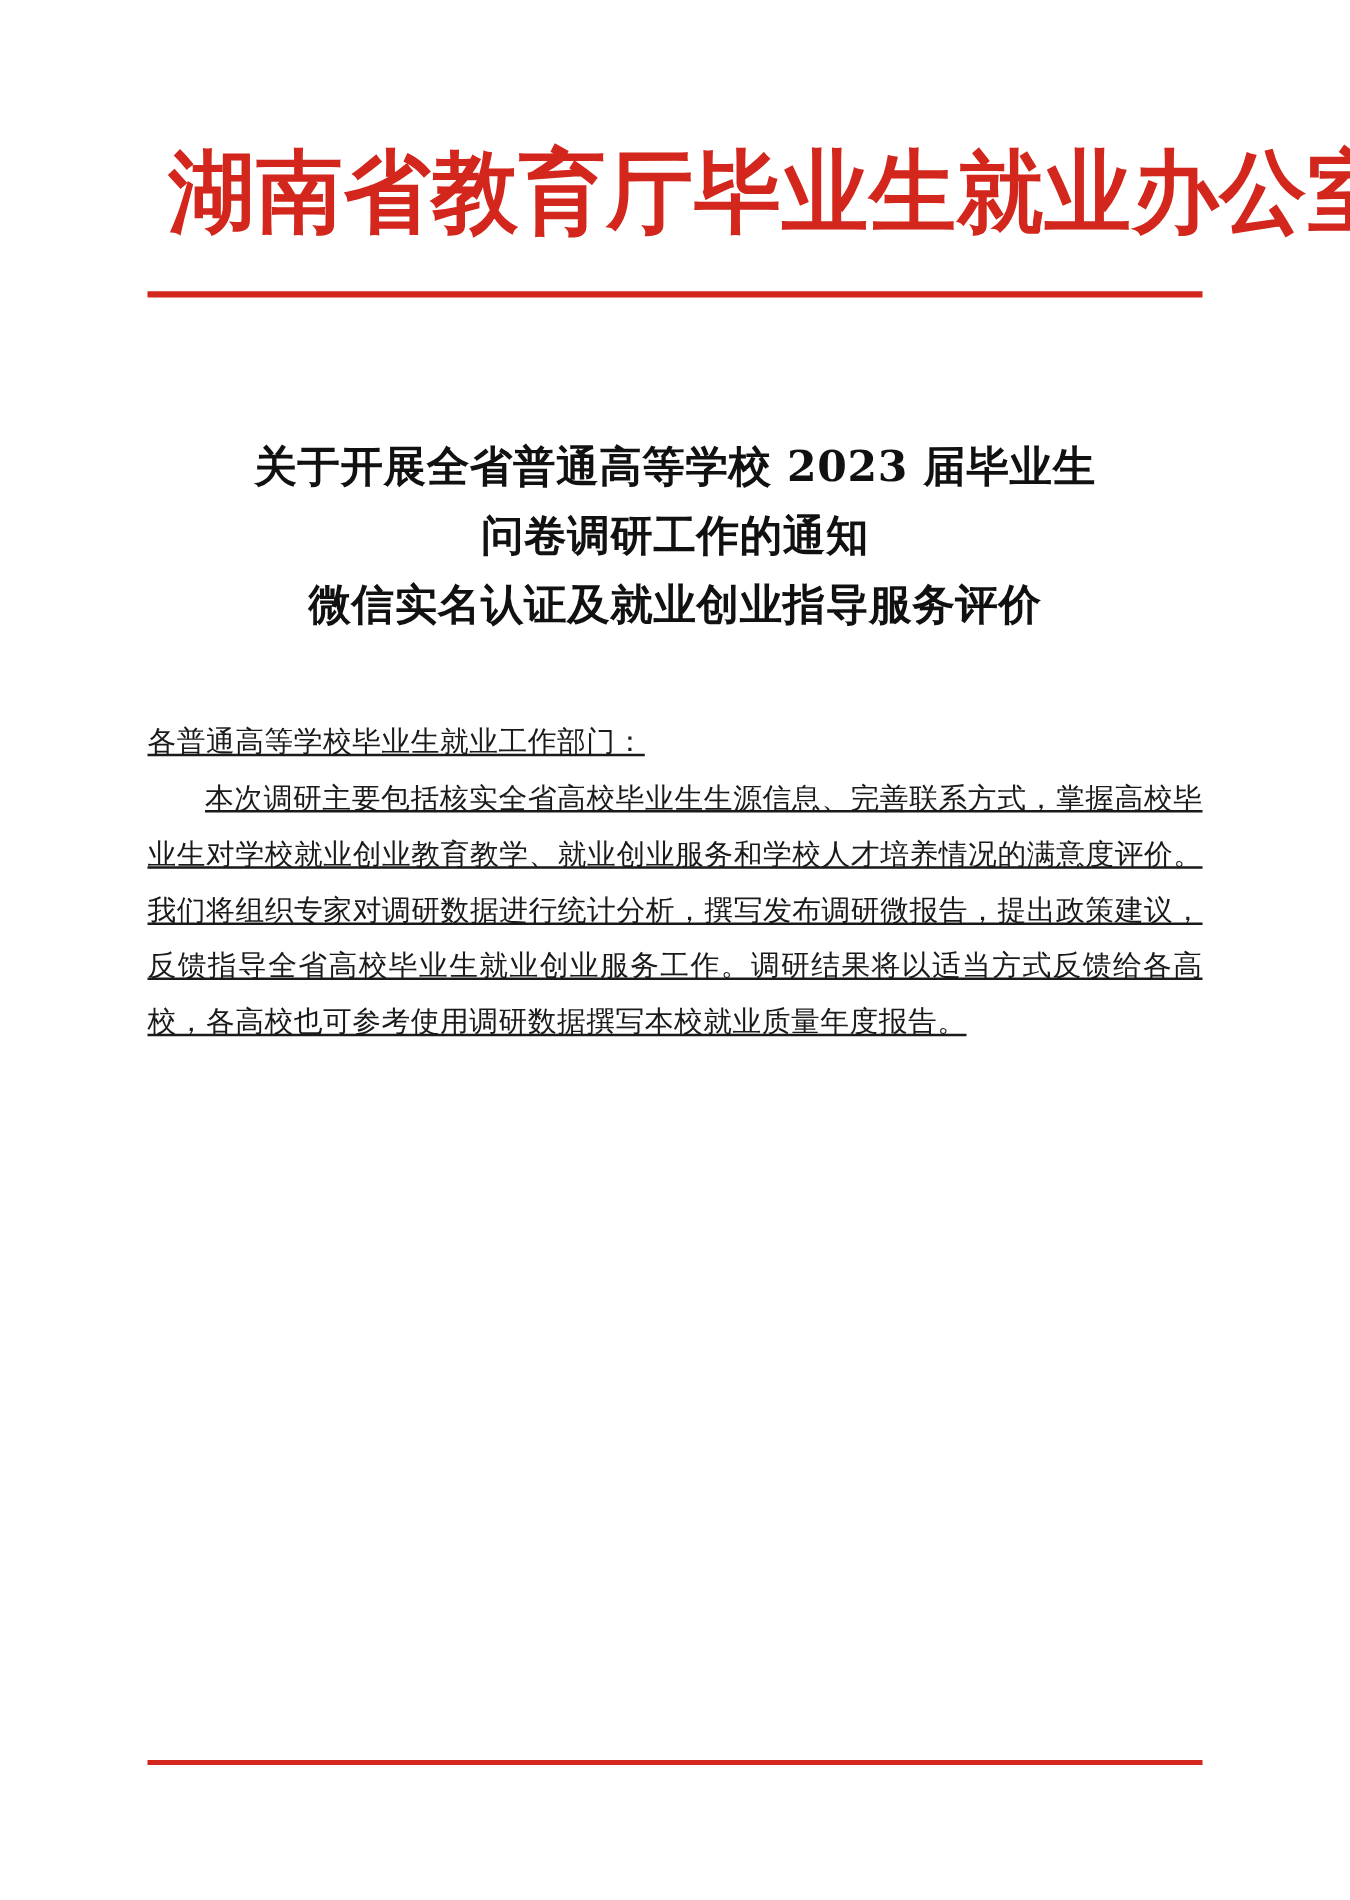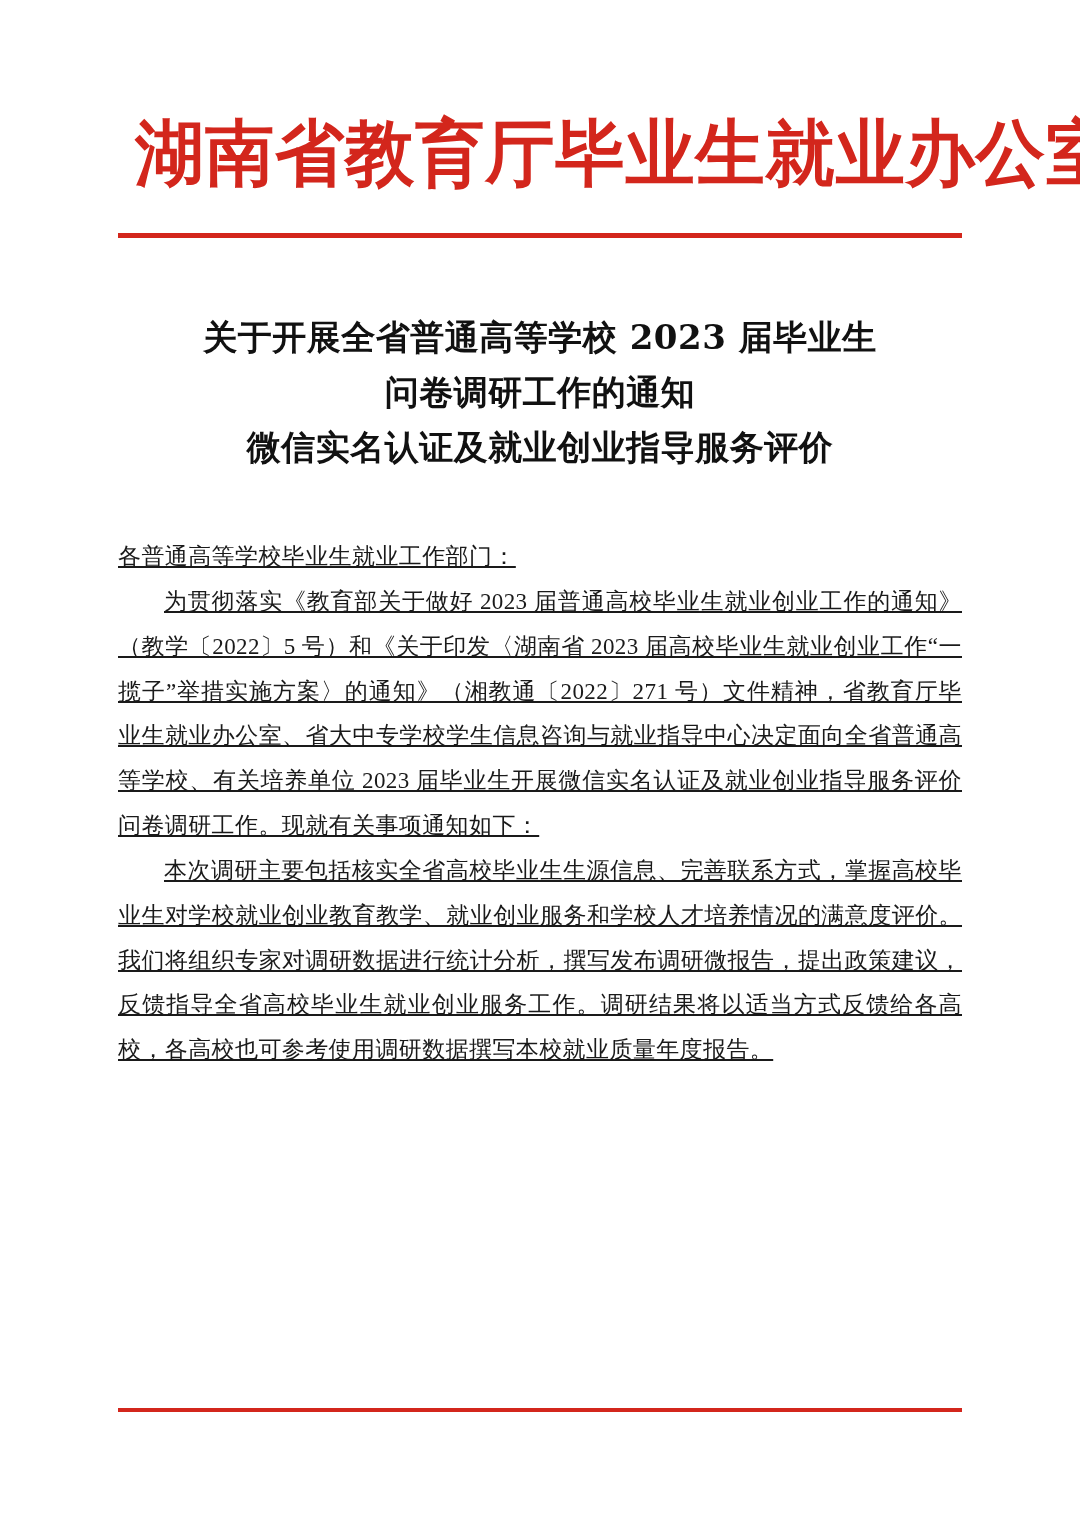--- a/index.html
+++ b/index.html
@@ -41,21 +41,21 @@
   }
   .letterhead-rule {
     margin-top: 38px;
     height: 5px;
     background: #d3261c;
     width: 100%;
   }
 
   
   .doc-title {
-    margin-top: 72px;
+    margin-top: 109px;
     text-align: center;
     font-family: "DejaVu Serif", "Liberation Serif", serif;
     font-weight: bold;
     font-size: 34px;
     line-height: 1.62;
     letter-spacing: 0.5px;
     color: #111;
   }
   .doc-title div { white-space: nowrap; }
 
@@ -100,18 +100,17 @@
   </div>
 
   <div class="doc-title">
     <div>关于开展全省普通高等学校 2023 届毕业生</div>
     <div>问卷调研工作的通知</div>
     <div>微信实名认证及就业创业指导服务评价</div>
   </div>
 
   <div class="body-copy">
     <p>各普通高等学校毕业生就业工作部门：</p>
-    <p class="indent">为贯彻落实《教育部关于做好 2023 届普通高校毕业生就业创业工作的通知》（教学〔2022〕5 号）和《关于印发〈湖南省 2023 届高校毕业生就业创业工作“一揽子”举措实施方案〉的通知》（湘教通〔2022〕271 号）文件精神，省教育厅毕业生就业办公室、省大中专学校学生信息咨询与就业指导中心决定面向全省普通高等学校、有关培养单位 2023 届毕业生开展微信实名认证及就业创业指导服务评价问卷调研工作。现就有关事项通知如下：</p>
     <p class="indent">本次调研主要包括核实全省高校毕业生生源信息、完善联系方式，掌握高校毕业生对学校就业创业教育教学、就业创业服务和学校人才培养情况的满意度评价。我们将组织专家对调研数据进行统计分析，撰写发布调研微报告，提出政策建议，反馈指导全省高校毕业生就业创业服务工作。调研结果将以适当方式反馈给各高校，各高校也可参考使用调研数据撰写本校就业质量年度报告。</p>
   </div>
 
   <div class="bottom-rule"></div>
 </div>
 
 </body></html>

